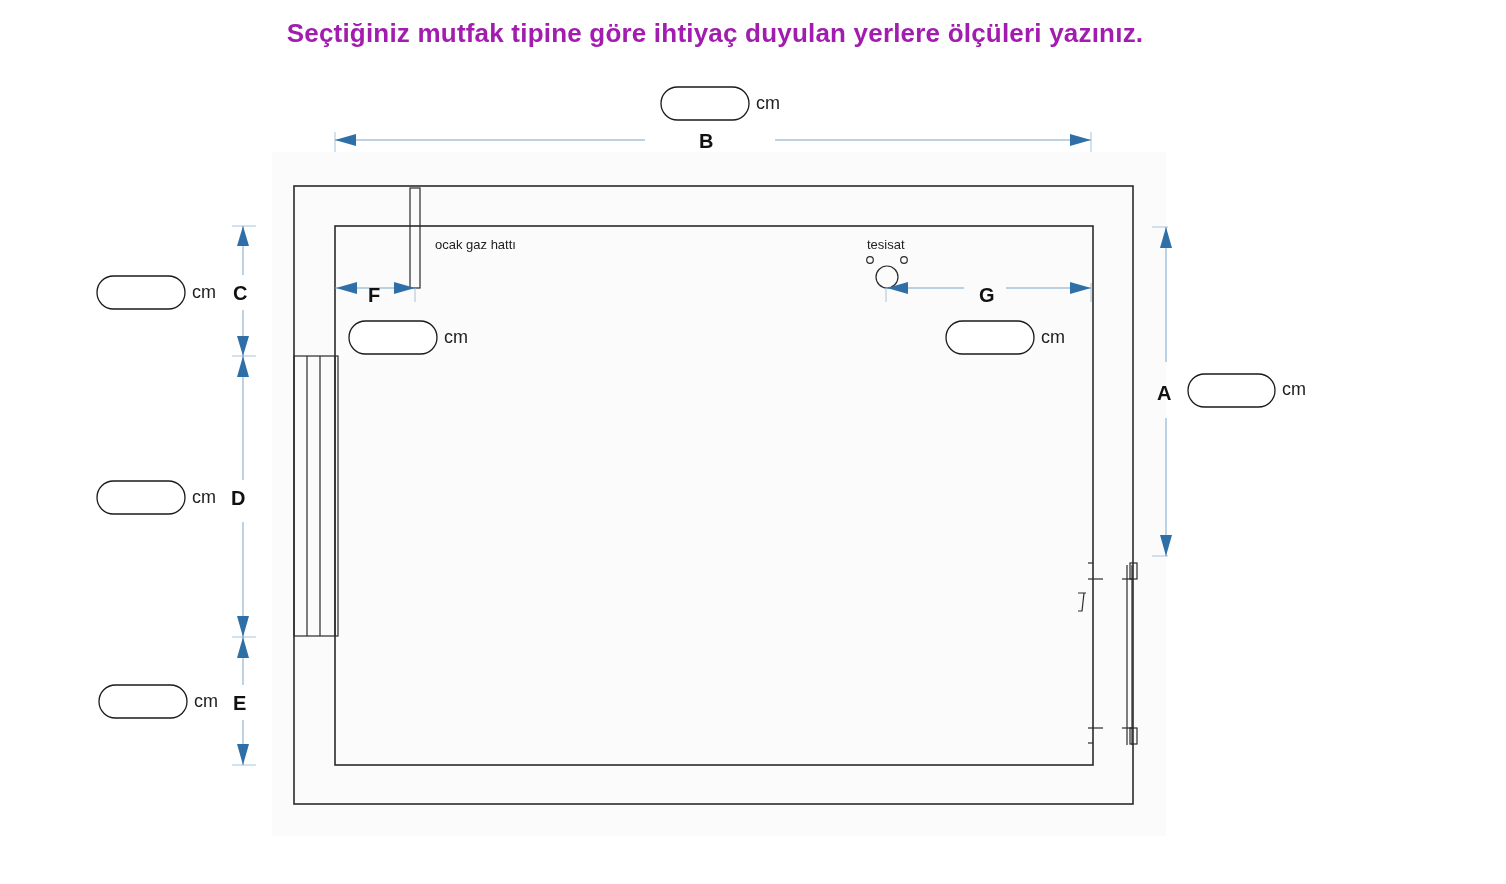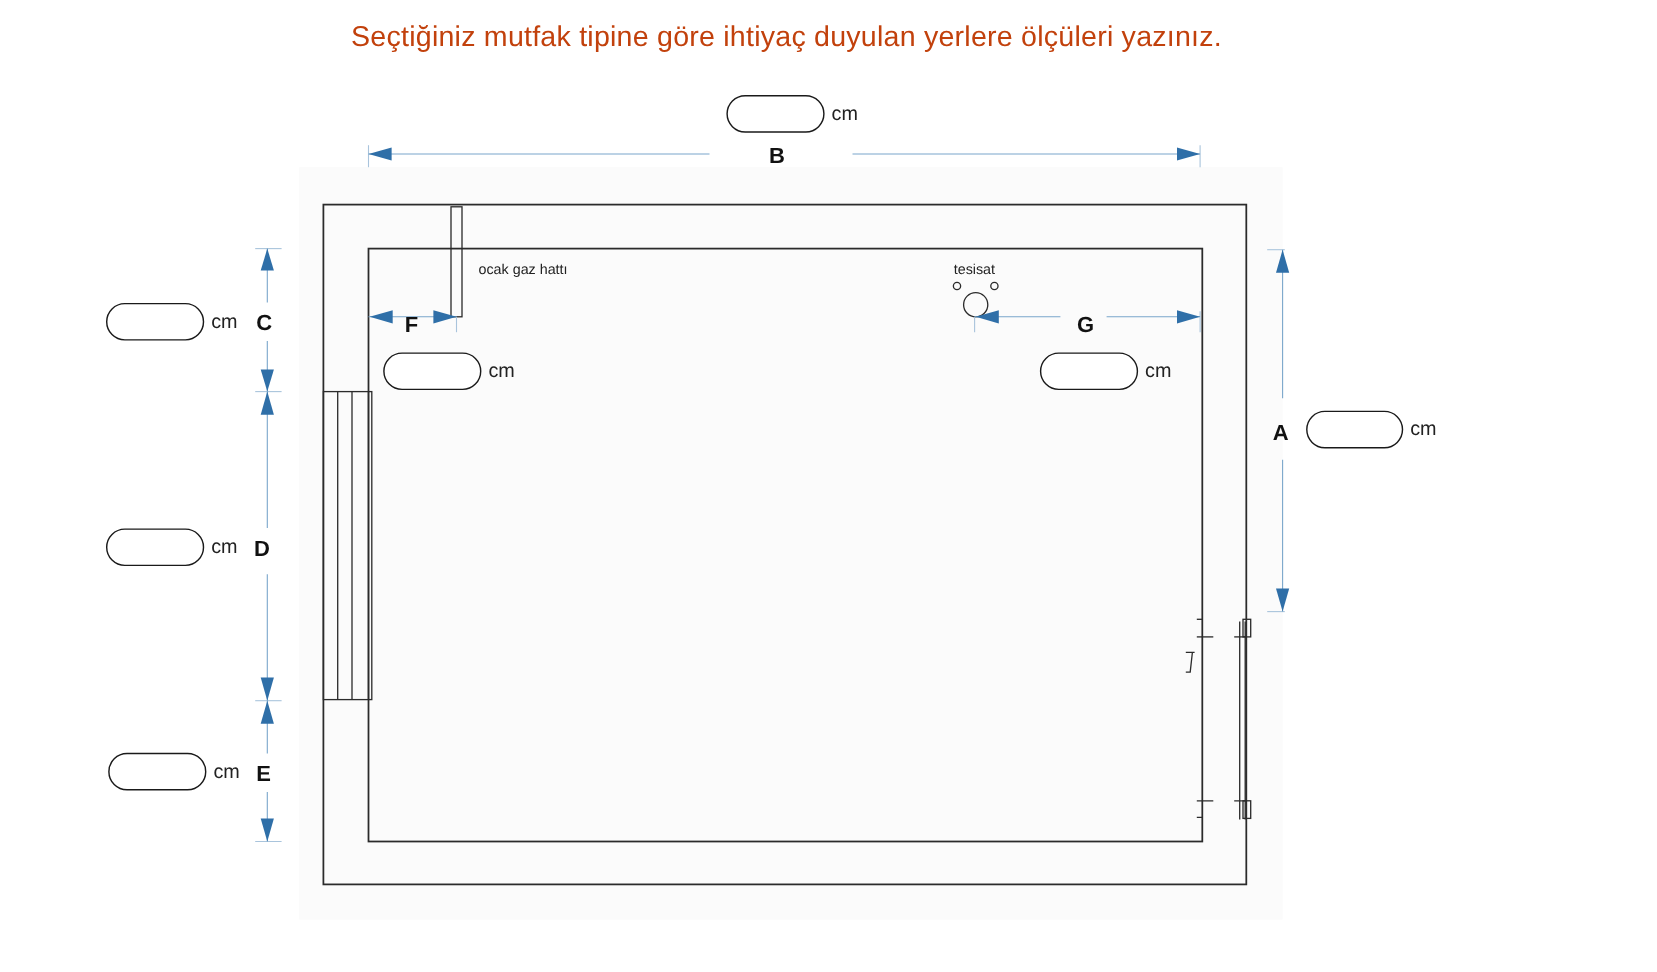--- a/index.html
+++ b/index.html
@@ -1,19 +1,19 @@
 <!DOCTYPE html>
 <html><head>
 <meta charset="utf-8">
 <style>
   html, body { margin:0; padding:0; background:#ffffff; }
   body { width:1506px; height:884px; position:relative; overflow:hidden;
          font-family:"Liberation Sans", "DejaVu Sans", sans-serif; }
   .title { position:absolute; left:0; top:18px; width:1430px; text-align:center;
-           font-weight:normal; font-size:26px; color:#c2410c; letter-spacing:0.2px; }
+           font-weight:bold; font-size:26px; color:#a21caf; letter-spacing:0.2px; }
   svg { position:absolute; left:0; top:0; }
   .wall { fill:none; stroke:#2b2b2b; stroke-width:1.6; }
   .thin { fill:none; stroke:#2b2b2b; stroke-width:1.2; }
   .dim { stroke:#7aa6cb; stroke-width:1; fill:none; }
   .arrow { fill:#2f6fa8; }
   .ext { stroke:#a9c4dc; stroke-width:1; }
   .letter { font-family:"Liberation Sans", sans-serif; font-weight:bold; font-size:20px; fill:#111; }
   .unit { font-family:"Liberation Sans", sans-serif; font-size:18px; fill:#222; }
   .note { font-family:"Liberation Sans", sans-serif; font-size:13px; fill:#222; }
   .pill { fill:#fff; stroke:#1a1a1a; stroke-width:1.3; cursor:text; }

